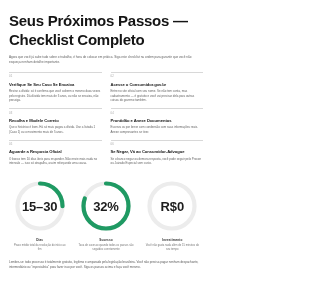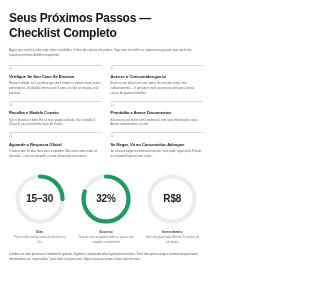--- a/index.html
+++ b/index.html
@@ -14,21 +14,21 @@
   .page {
     width: 212px;
     height: 300px;
     padding: 11px 9px 6px 9px;
     display: flex;
     flex-direction: column;
   }
 
   
   .title {
-    font-size: 12px;
+    font-size: 15px;
     line-height: 1.28;
     font-weight: 700;
     letter-spacing: -0.25px;
     color: #141414;
   }
   .subtitle {
     margin-top: 6px;
     font-size: 3.05px;
     line-height: 1.62;
     color: #5e5e5e;
@@ -77,21 +77,21 @@
   }
   .stat { display: flex; flex-direction: column; align-items: center; }
   .ring-wrap {
     position: relative;
     width: 54px; height: 54px;
     display: flex; align-items: center; justify-content: center;
   }
   .ring-wrap svg { position: absolute; inset: 0; }
   .ring-val {
     position: relative;
-    font-size: 10px;
+    font-size: 13px;
     font-weight: 700;
     color: #1d1d1d;
     letter-spacing: -0.15px;
   }
   .stat-label {
     margin-top: 4.5px;
     font-size: 3.1px;
     font-weight: 700;
     color: #2e2e2e;
     letter-spacing: 0.1px;
@@ -186,21 +186,21 @@
       <div class="stat-label">Sucesso</div>
       <div class="stat-cap">Taxa de sucesso quando todos os passos são seguidos corretamente</div>
     </div>
 
     <div class="stat">
       <div class="ring-wrap">
         <svg viewBox="0 0 54 54">
           <circle class="ring-track" cx="27" cy="27" r="22.5" fill="none" stroke-width="4.2" stroke="#ececec"></circle>
           <circle class="ring-arc" cx="27" cy="27" r="22.5" fill="none" stroke-width="4.2" stroke-linecap="round" transform="rotate(-90 27 27)" stroke="#1f9a63" stroke-dasharray="141.37" stroke-dashoffset="141.37" stroke-opacity="0"></circle>
         </svg>
-        <div class="ring-val">R$8</div>
+        <div class="ring-val">R$0</div>
       </div>
       <div class="stat-label">Investimento</div>
       <div class="stat-cap">Você não gasta nada além de 15 minutos do seu tempo</div>
     </div>
 
   </div>
 
   <p class="footer">Lembre-se: todo processo é totalmente gratuito, legítimo e amparado pela legislação brasileira. Você não precisa pagar nenhum despachante, intermediário ou "especialista" para fazer isso por você. Siga os passos acima e faça você mesmo.</p>
 
 </div>

